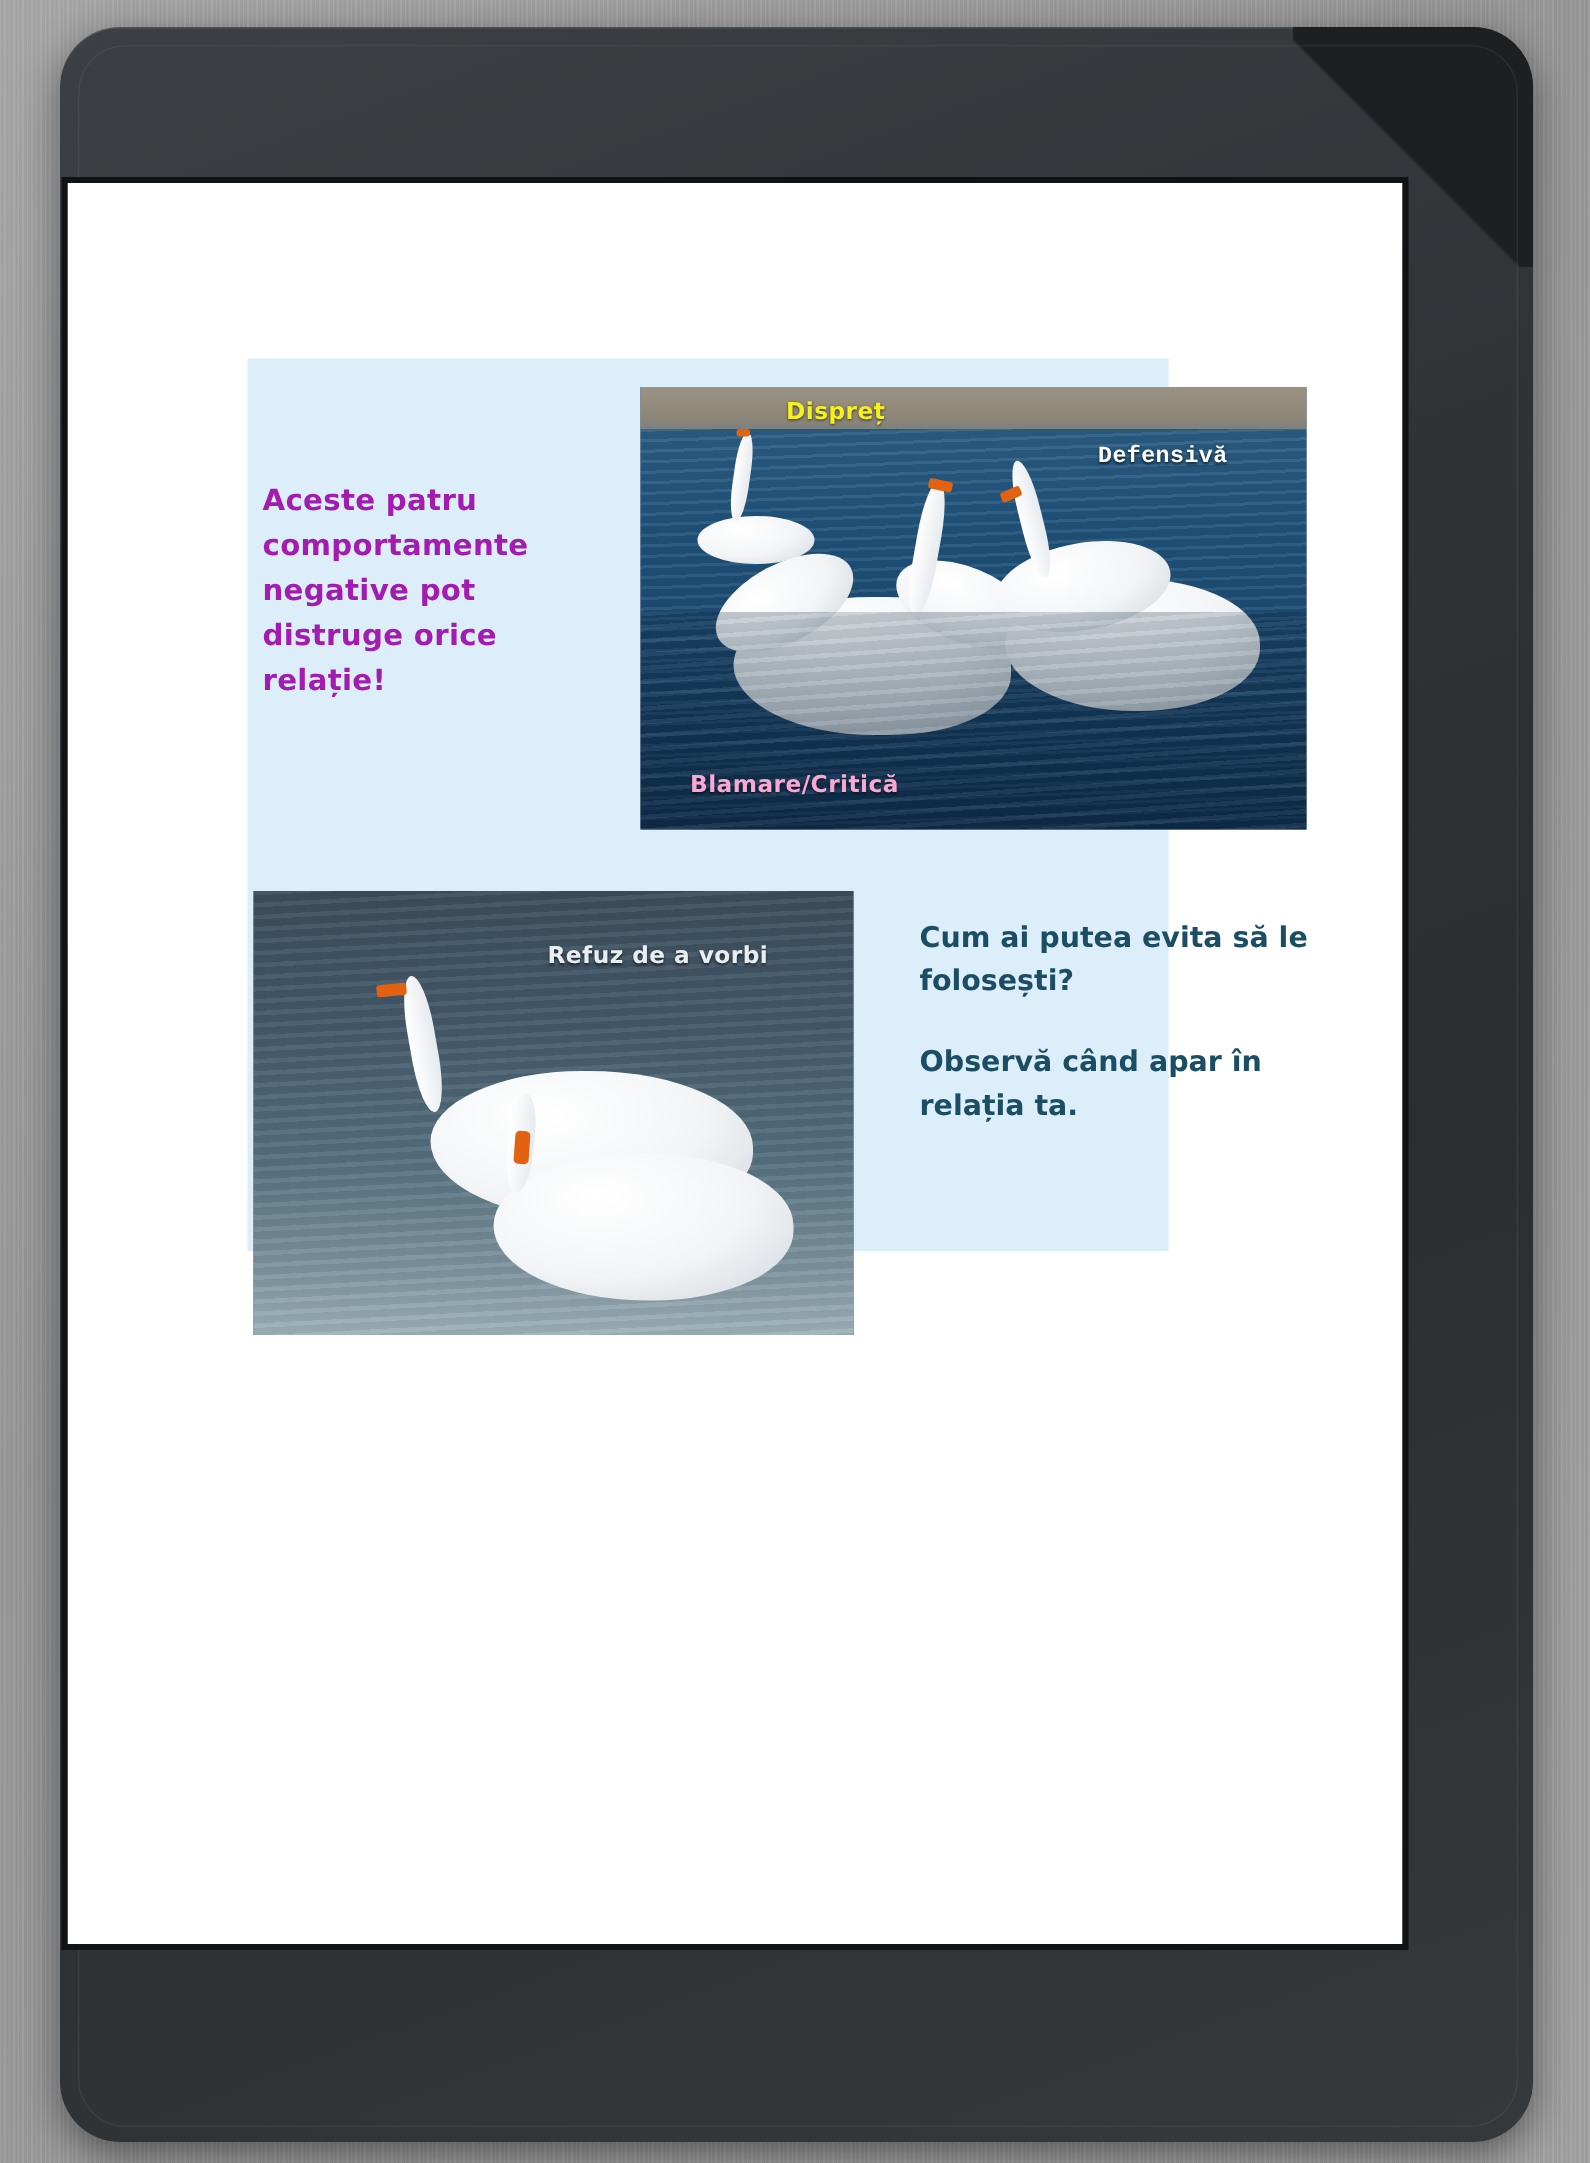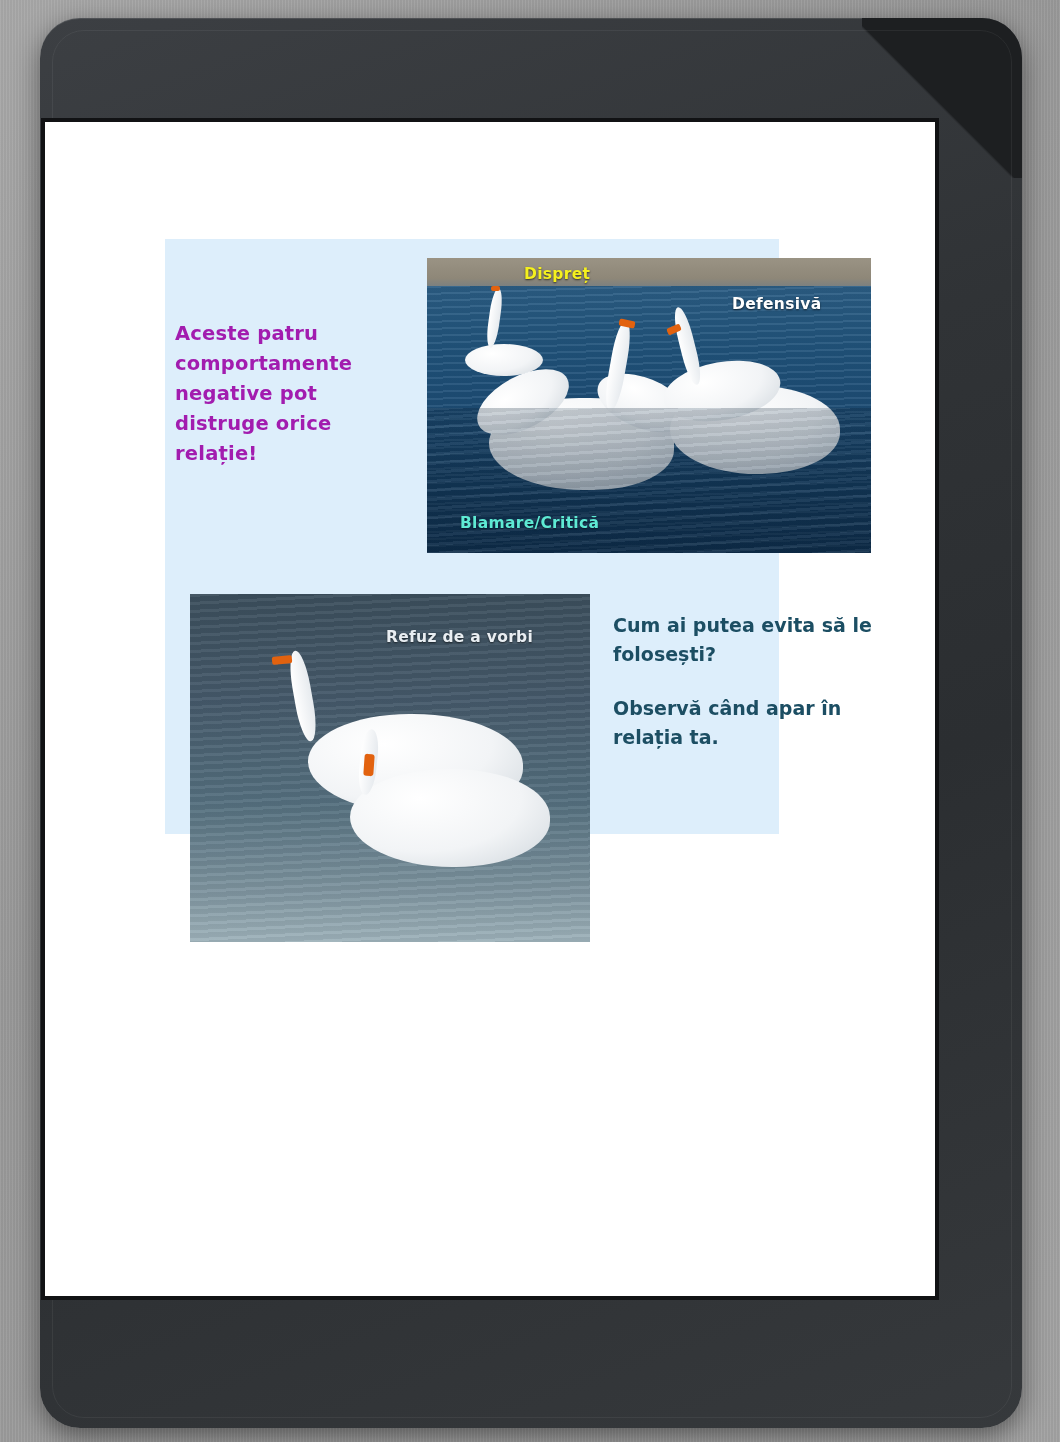--- a/index.html
+++ b/index.html
@@ -149,30 +149,30 @@
 
   
   .lbl {
     position: absolute;
     font-size: 15.5px;
     font-weight: bold;
     letter-spacing: 0.3px;
     white-space: nowrap;
   }
   .lbl-dispret { left: 97px; top: 7px;  color: #f5f01e; text-shadow: 0 1px 2px rgba(0,0,0,.65); }
-  .lbl-defensiva { left: 305px; top: 37px; color: #ffffff; text-shadow: 0 1px 2px rgba(0,0,0,.65); }
-  .lbl-blamare { left: 33px; top: 256px; color: #5eead4; text-shadow: 0 1px 2px rgba(0,0,0,.5); }
+  .lbl-defensiva { left: 305px; top: 37px; color: #ffffff; text-shadow: 0 1px 2px rgba(0,0,0,.65); font-family: Liberation Mono, monospace; }
+  .lbl-blamare { left: 33px; top: 256px; color: #f9a8d4; text-shadow: 0 1px 2px rgba(0,0,0,.5); }
 
   
   .photo2 {
     position: absolute;
-    left: 25px;
+    left: 4px;
     top: 355px;
     width: 400px;
-    height: 348px;
+    height: 296px;
     overflow: hidden;
     background: #14532d;
   }
   .p2-water {
     position: absolute; left: 0; top: 0; width: 100%; height: 100%;
     background:
       repeating-linear-gradient(177deg, rgba(255,255,255,0.05) 0px, rgba(255,255,255,0.05) 3px, rgba(0,0,0,0.05) 3px, rgba(0,0,0,0.05) 8px),
       linear-gradient(180deg, #3c4f5d 0%, #45596a 30%, #55707f 60%, #7e949f 85%, #9fb3bb 100%);
   }
   .lbl-refuz { left: 196px; top: 34px; color: #e9eef2; font-size: 15.5px; text-shadow: 0 1px 2px rgba(0,0,0,.6); }

